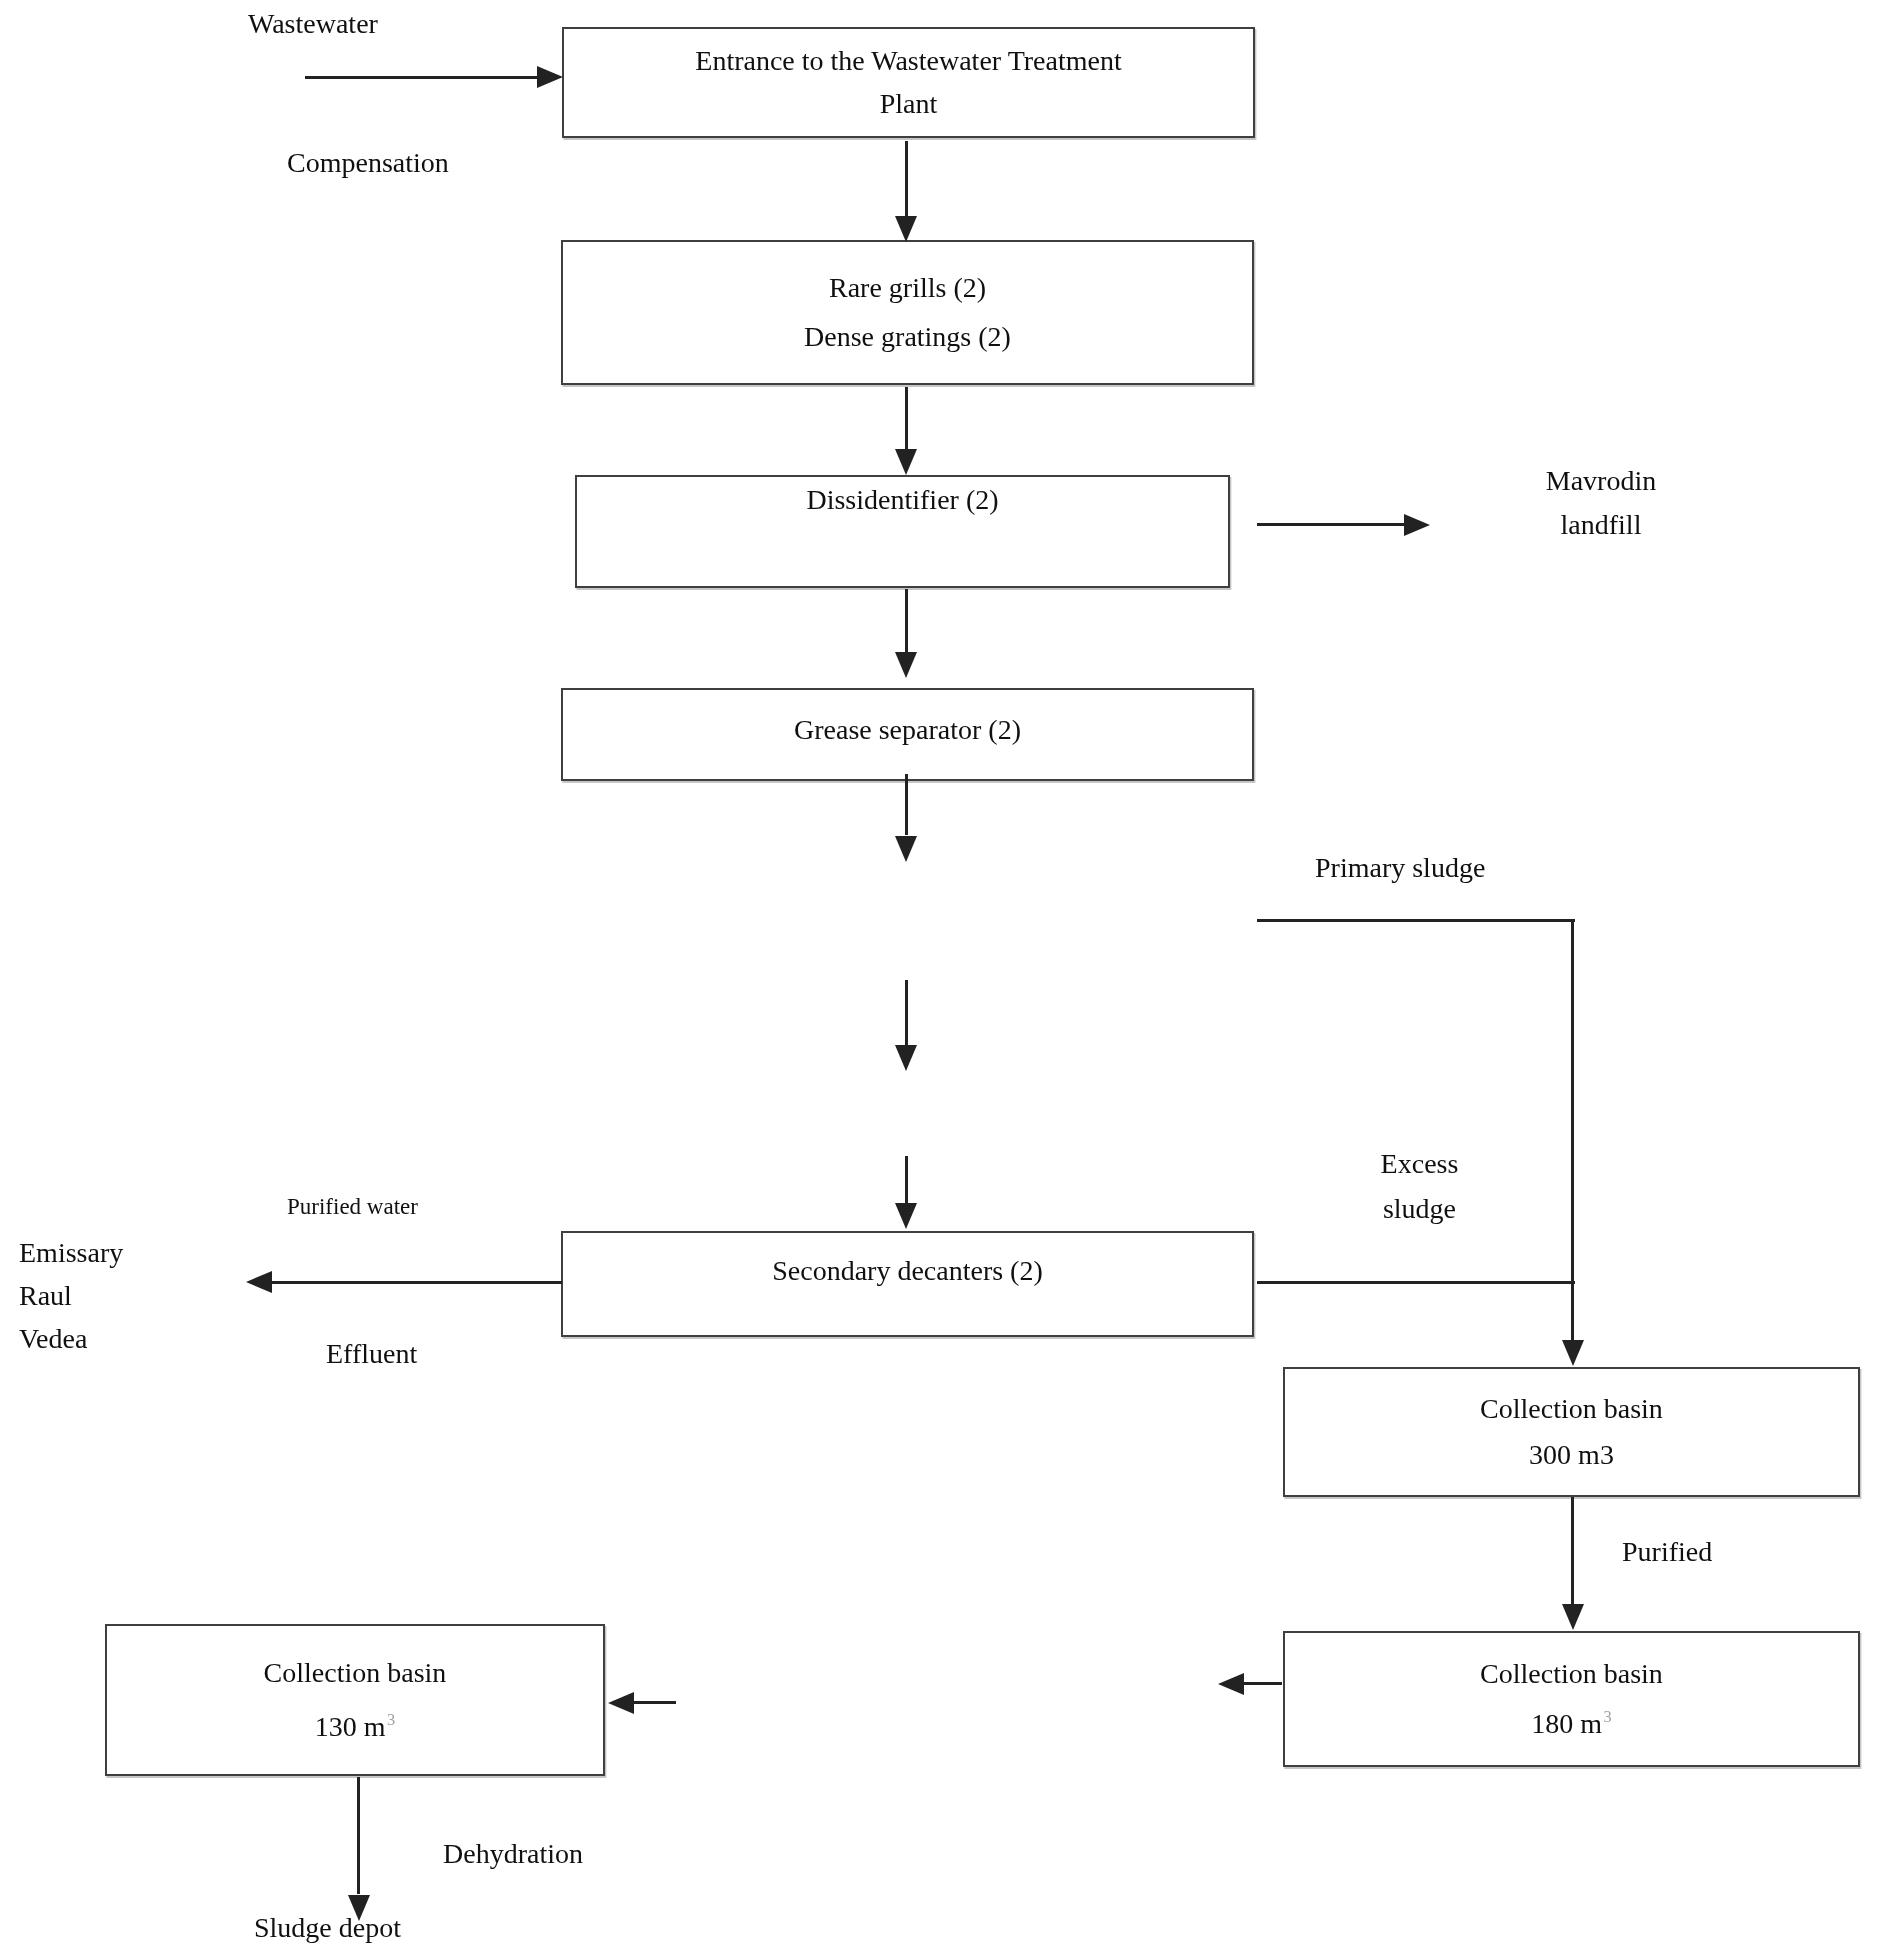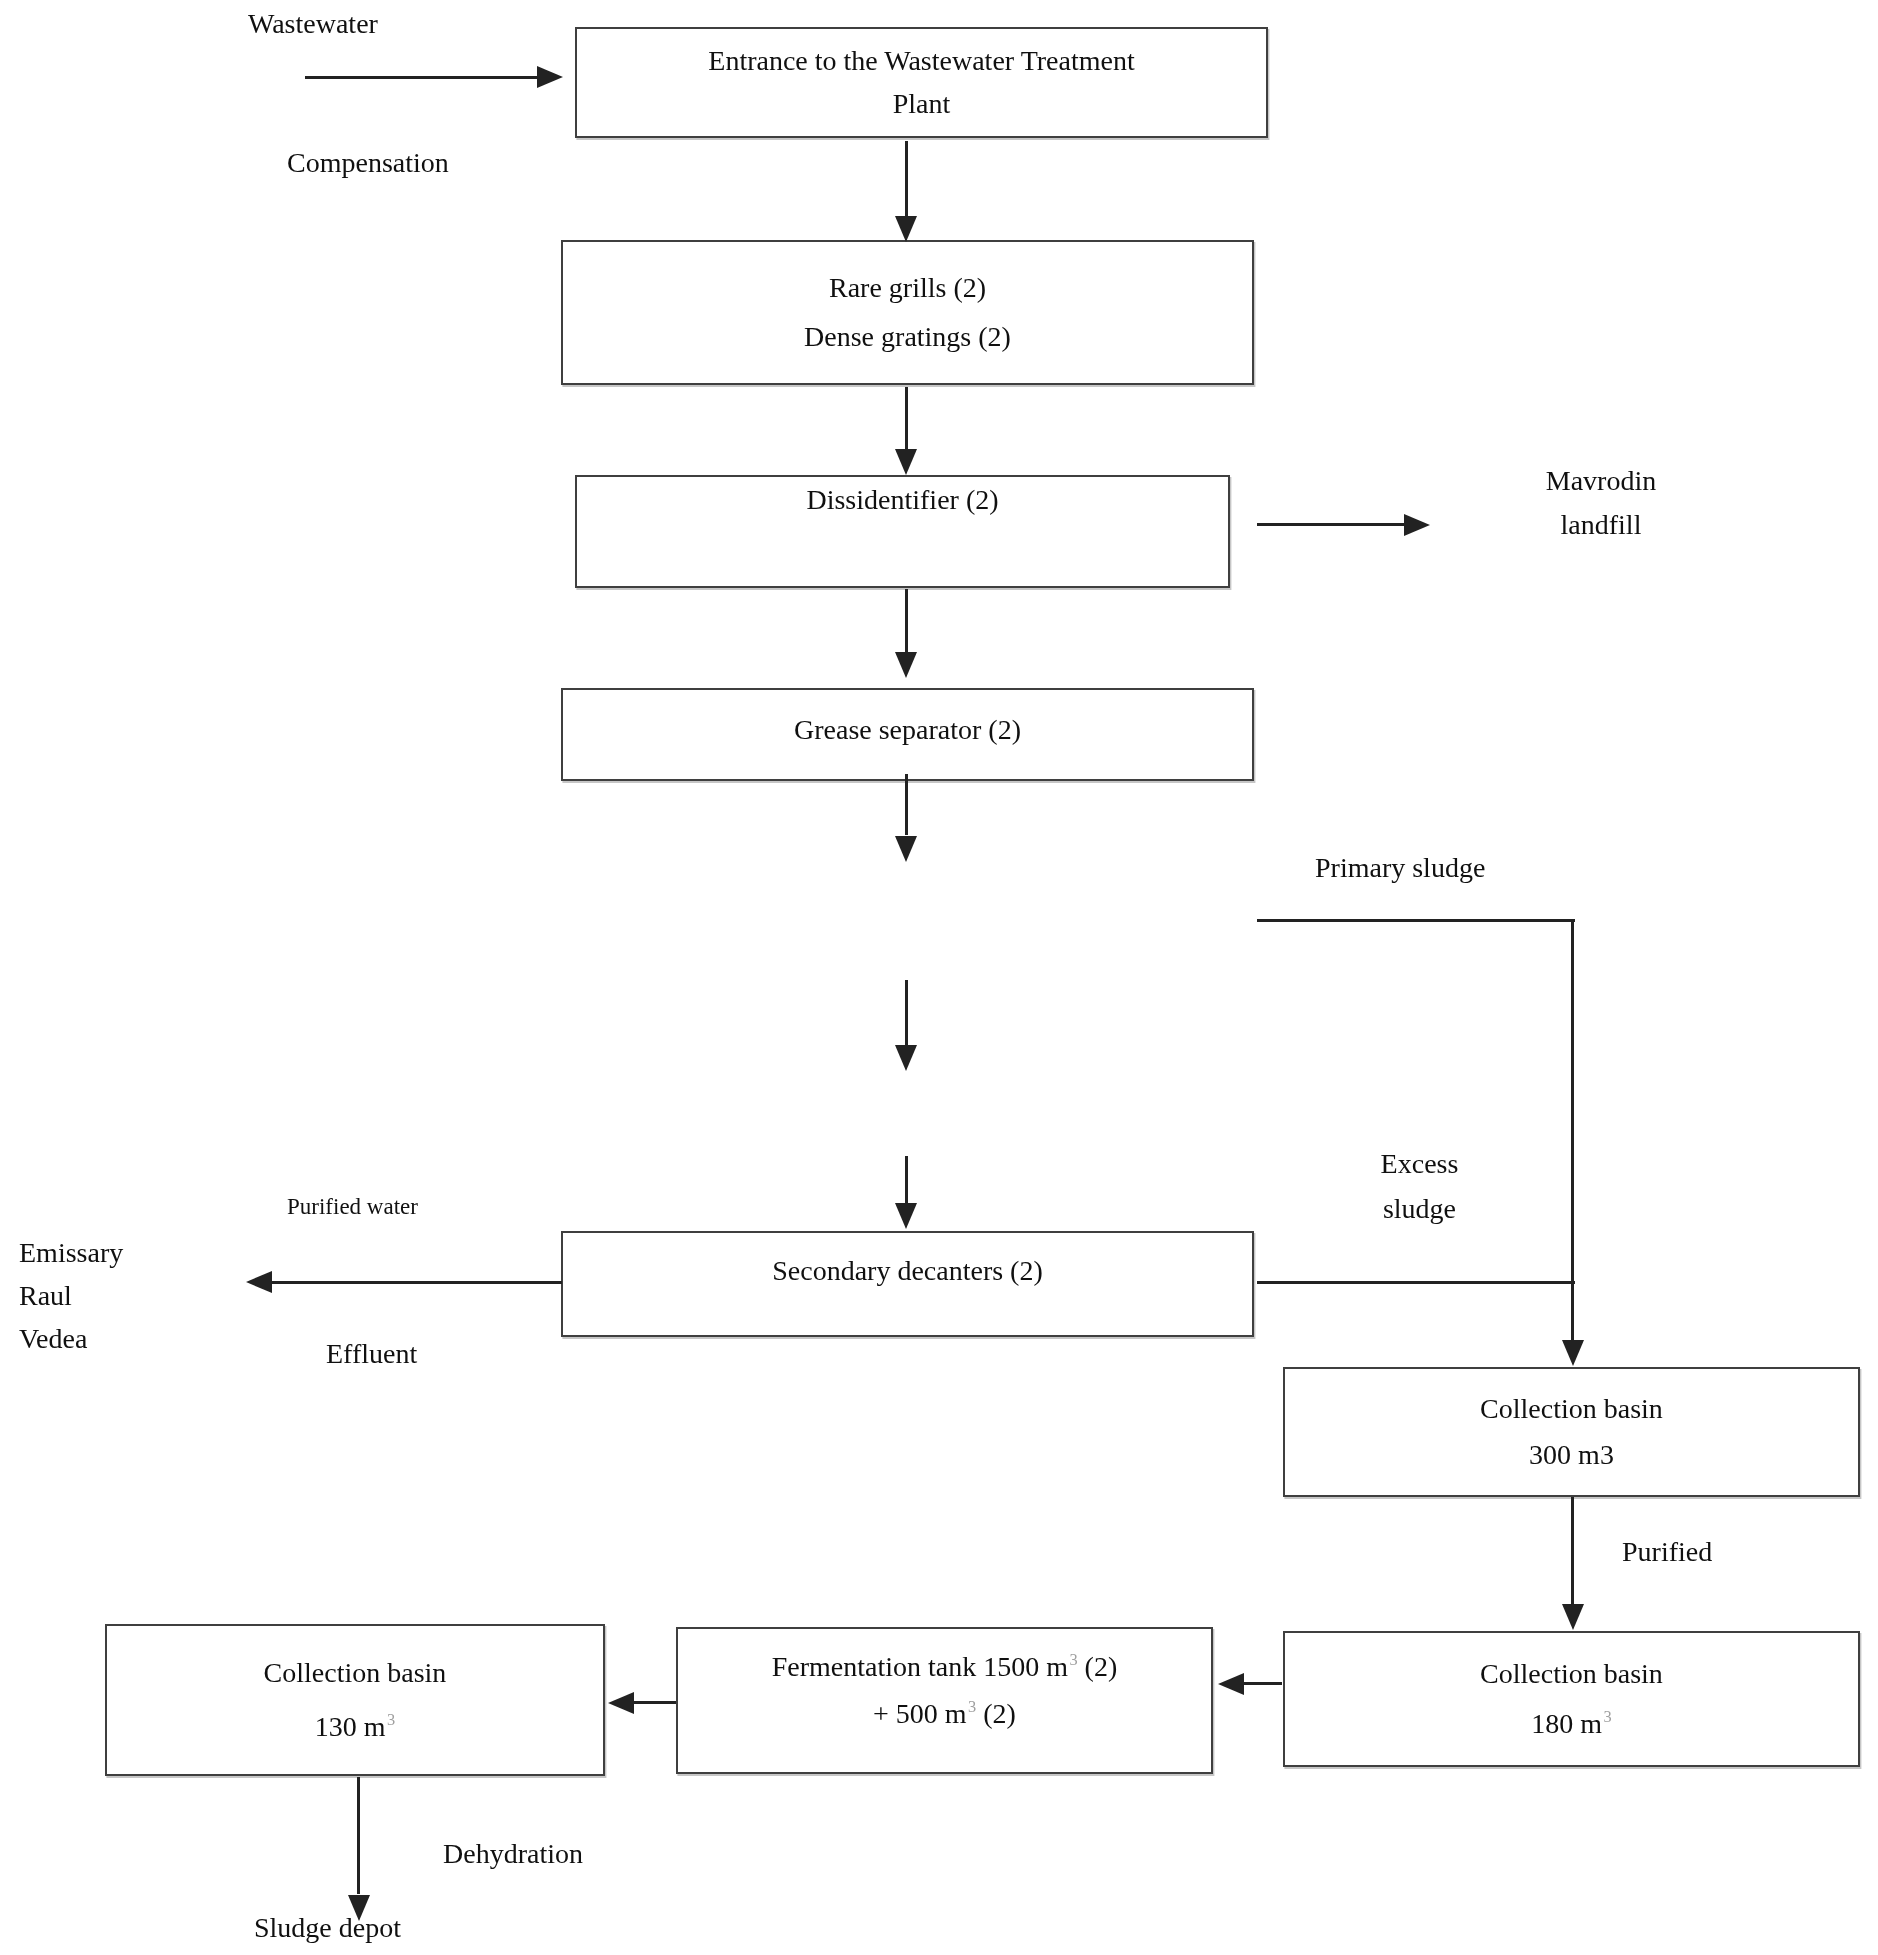--- a/index.html
+++ b/index.html
@@ -24,21 +24,21 @@
   .ah.right{border-width:11px 0 11px 26px;border-left-color:#222222;}
   .ah.left {border-width:11px 26px 11px 0;border-right-color:#222222;}
   .ah.down {border-width:26px 11px 0 11px;border-top-color:#222222;}
   sup.cube{font-size:16.4px;color:#a0a0a0;vertical-align:11px;margin-left:1.4px;}
 </style>
 </head>
 <body>
 
 <div class="canvas">
 
-  <div class="box" style="left:575px;top:27px;width:693px;height:111px;justify-content:center;gap:15px;">
+  <div class="box" style="left:562px;top:27px;width:693px;height:111px;justify-content:center;gap:15px;">
     <div class="bl">Entrance to the Wastewater Treatment</div>
     <div class="bl">Plant</div>
   </div>
 
   <div class="box" style="left:561px;top:240px;width:693px;height:145px;justify-content:space-evenly;padding:9.6px 0;">
     <div class="bl">Rare grills (2)</div>
     <div class="bl">Dense gratings (2)</div>
   </div>
 
   <div class="box" style="left:575px;top:475px;width:655px;height:113px;justify-content:flex-start;padding-top:9px;">
@@ -58,24 +58,20 @@
   <div class="box" style="left:1283px;top:1367px;width:577px;height:130px;justify-content:space-evenly;padding:6.8px 0;">
     <div class="bl">Collection basin</div>
     <div class="bl">300 m3</div>
   </div>
 
   <div class="box" style="left:1283px;top:1631px;width:577px;height:136px;justify-content:space-evenly;padding:6.8px 0;">
     <div class="bl">Collection basin</div>
     <div class="bl"><span>180 m</span><sup class="cube">3</sup></div>
   </div>
 
-  <div class="box" style="left:676px;top:1627px;width:537px;height:147px;justify-content:flex-start;padding-top:23px;gap:18px;">
-    <div class="bl"><span>Fermentation tank 1500 m</span><sup class="cube">3</sup><span> (2)</span></div>
-    <div class="bl"><span>+ 500 m</span><sup class="cube">3</sup><span> (2)</span></div>
-  </div>
 
   <div class="box" style="left:105px;top:1624px;width:500px;height:152px;justify-content:space-evenly;padding:8.2px 0;">
     <div class="bl">Collection basin</div>
     <div class="bl"><span>130 m</span><sup class="cube">3</sup></div>
   </div>
 
   <div class="lbl" style="left:248px;top:9.6px;">Wastewater</div>
   <div class="lbl" style="left:287px;top:149px;">Compensation</div>
 
   <div class="lbl multi" style="left:1468px;top:459px;width:266px;text-align:center;">

